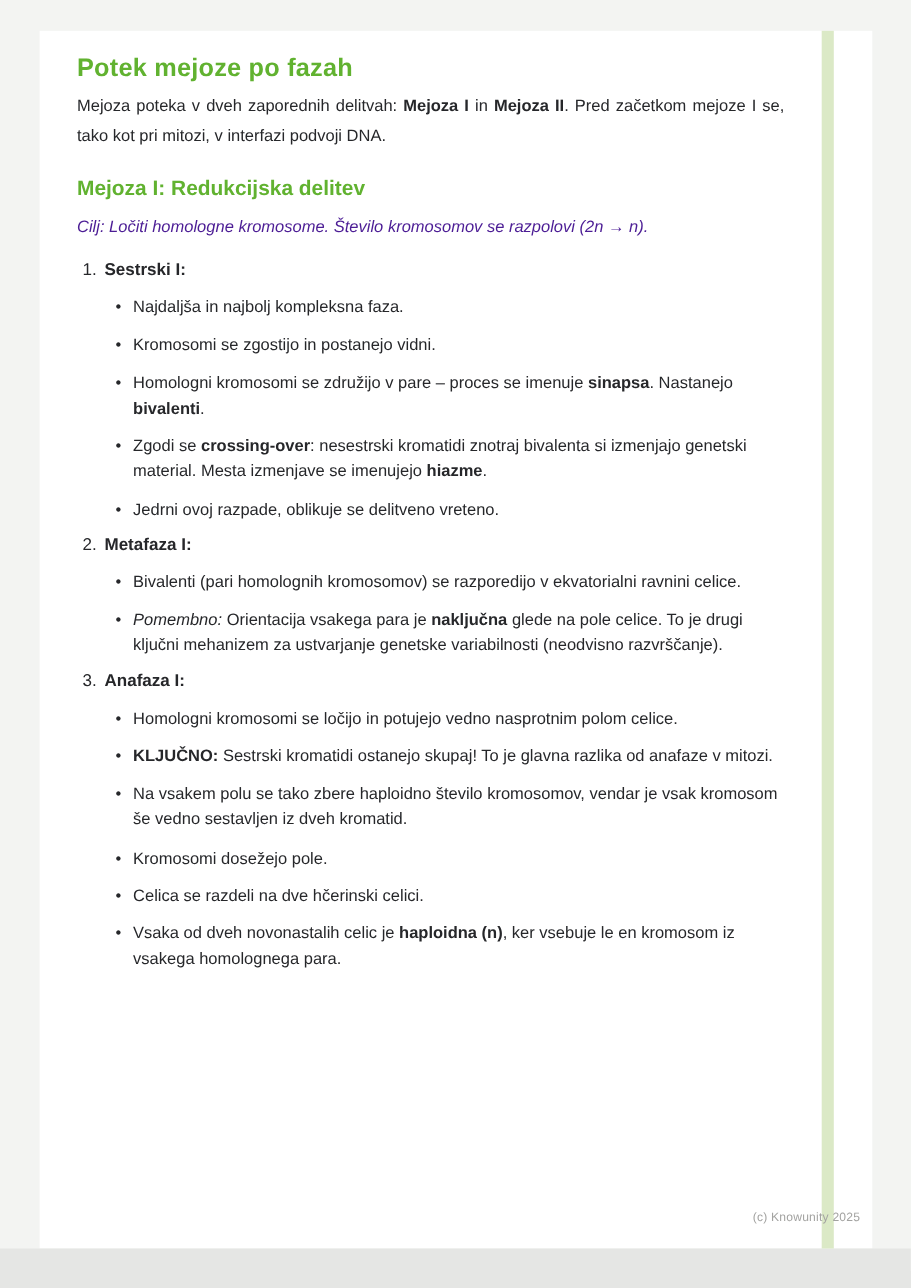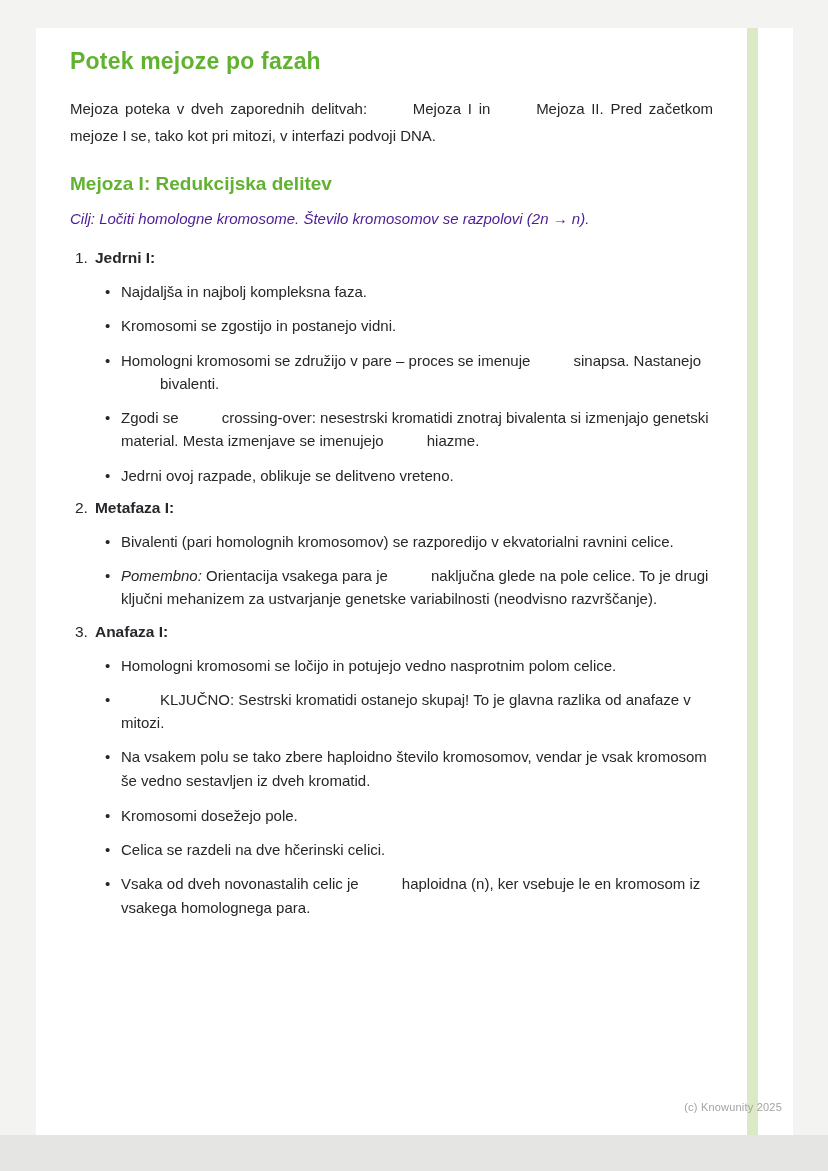--- a/index.html
+++ b/index.html
@@ -20,21 +20,21 @@
   }
   .stripe {
     position:absolute; top:0; right:35px; width:11px; height:100%;
     background:var(--stripe, #dbe9c6);
     z-index:1;
   }
   .content { position:relative; padding:20px 80px 0 34px; z-index:0; }
   h1.title {
     font-size:23px; font-weight:700; letter-spacing:.2px;
     color:var(--accent, #61b230);
-    margin:0 0 20px;
+    margin:0 0 8px;
   }
   .intro {
     font-size:15px; line-height:1.8; text-align:justify;
     margin:0 0 24px;
   }
   h2.section {
     font-size:19px; font-weight:700;
     color:var(--accent, #61b230);
     margin:0 0 15px;
   }
@@ -43,21 +43,21 @@
     margin:0 0 22px;
   }
   .phase { margin-bottom:12px; }
   .phase-title { font-size:15.5px; margin:8px 0 13px; padding-left:5px; }
   .phase-num { margin-right:7px; }
   .phase-name { font-weight:700; }
   .bullets { list-style:none; margin:0; padding:0 0 0 35px; }
   .bullet { display:flex; margin-bottom:11px; font-size:15px; line-height:1.55; }
   .dot { flex:0 0 16px; width:16px; }
   .bullet-text { flex:1; }
-  .b { font-weight:400;margin-left:39px; }
+  .b { font-weight:700; }
   .i { font-style:italic; }
   .footer {
     position:absolute; right:11px; bottom:22px;
     font-size:11px; color:#a3a3a1; z-index:2;
     letter-spacing:.2px;
   }
 </style>
 </head>
 <body>
 
@@ -68,21 +68,21 @@
     <h1 class="title">Potek mejoze po fazah</h1>
 
     <p class="intro"><span>Mejoza poteka v dveh zaporednih delitvah: </span><span class="b">Mejoza I</span><span> in </span><span class="b">Mejoza II</span><span>. Pred začetkom mejoze I se, tako kot pri mitozi, v interfazi podvoji DNA.</span></p>
 
     <h2 class="section">Mejoza I: Redukcijska delitev</h2>
 
     <p class="goal"><span class="i">Cilj: Ločiti homologne kromosome. Število kromosomov se razpolovi (2n → n).</span></p>
 
     <div>
         <div class="phase">
-          <div class="phase-title"><span class="phase-num">1.</span><span class="phase-name">Jedrni I:</span></div>
+          <div class="phase-title"><span class="phase-num">1.</span><span class="phase-name">Sestrski I:</span></div>
           <ul class="bullets">
             <li class="bullet">
               <span class="dot">•</span>
               <span class="bullet-text"><span>Najdaljša in najbolj kompleksna faza.</span></span>
             </li>
             <li class="bullet">
               <span class="dot">•</span>
               <span class="bullet-text"><span>Kromosomi se zgostijo in postanejo vidni.</span></span>
             </li>
             <li class="bullet">

